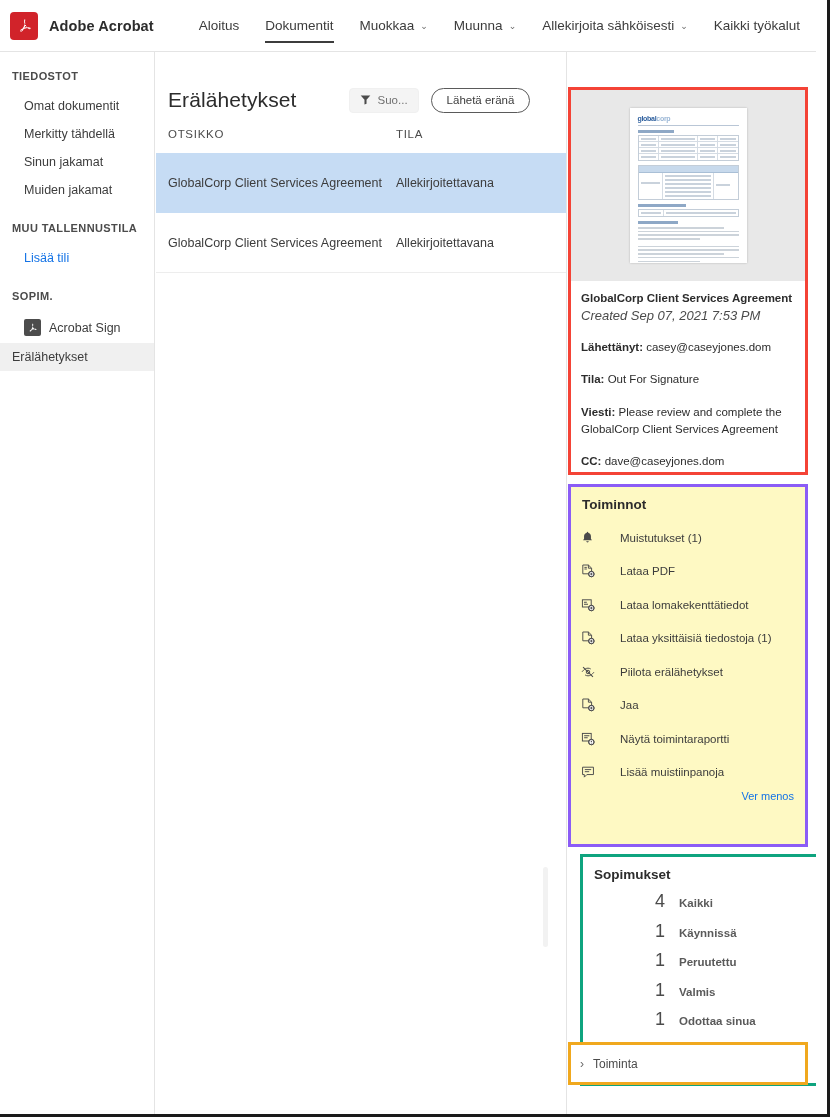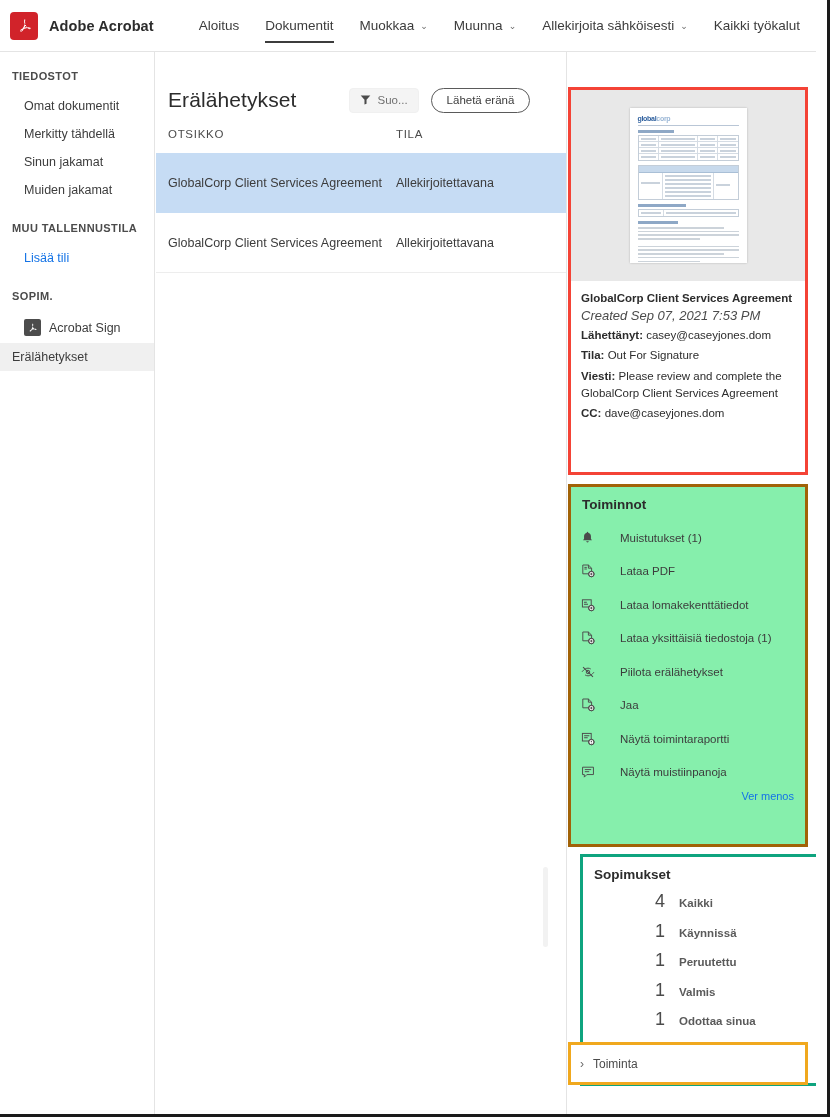--- a/index.html
+++ b/index.html
@@ -195,30 +195,30 @@
   .t-line.m { width: 86%; }
   .t-gap { height: 4px; }
 
   .details-body { padding: 10px 10px 0 10px; }
   .d-title {
     font-size: 11.5px; font-weight: bold; color: #2c2c2c;
     line-height: 1.35;
   }
   .d-sub { font-size: 13px; color: #4b4b4b; margin-top: 1px; font-style: italic; }
   .d-line {
-    font-size: 11.5px; color: #2c2c2c; margin-top: 4px; line-height: 1.45;
+    font-size: 11.5px; color: #2c2c2c; margin-top: 16px; line-height: 1.45;
   }
   .d-line b { font-weight: bold; }
 
   
   .actions-card {
     position: absolute; left: 0; top: 432px;
     width: 240px; height: 363px;
-    border: 3px solid #a16207;
-    background: #86efac;
+    border: 3px solid #8b5cf6;
+    background: #fef9c3;
     padding: 10px 9px 0 9px;
   }
   .card-title {
     font-size: 13.5px; font-weight: bold; color: #2c2c2c;
     margin-bottom: 9px; padding-left: 2px;
   }
   .act {
     display: flex; align-items: center;
     height: 33.5px; cursor: pointer;
   }
@@ -606,21 +606,21 @@
         <span class="act-label">Näytä toimintaraportti</span>
       </div>
 
       <div class="act">
         <span class="act-ico">
           <svg width="16" height="16" viewBox="0 0 20 20" aria-hidden="true" fill="none" stroke="#4b4b4b" stroke-width="1.2">
             <path d="M3.2 4h13.6v9.2H8.6L5.4 16.4v-3.2H3.2z"></path>
             <path d="M6 7h8M6 9.6h5.5" stroke-width="1.2"></path>
           </svg>
         </span>
-        <span class="act-label">Näytä muistiinpanoja</span>
+        <span class="act-label">Lisää muistiinpanoja</span>
       </div>
 
       <div class="ver-menos">Ver menos</div>
     </div>
 
     <div class="agree-card card">
       <div class="card-title">Sopimukset</div>
       <div class="stat">
         <span class="stat-num">4</span>
         <span class="stat-label">Kaikki</span>

